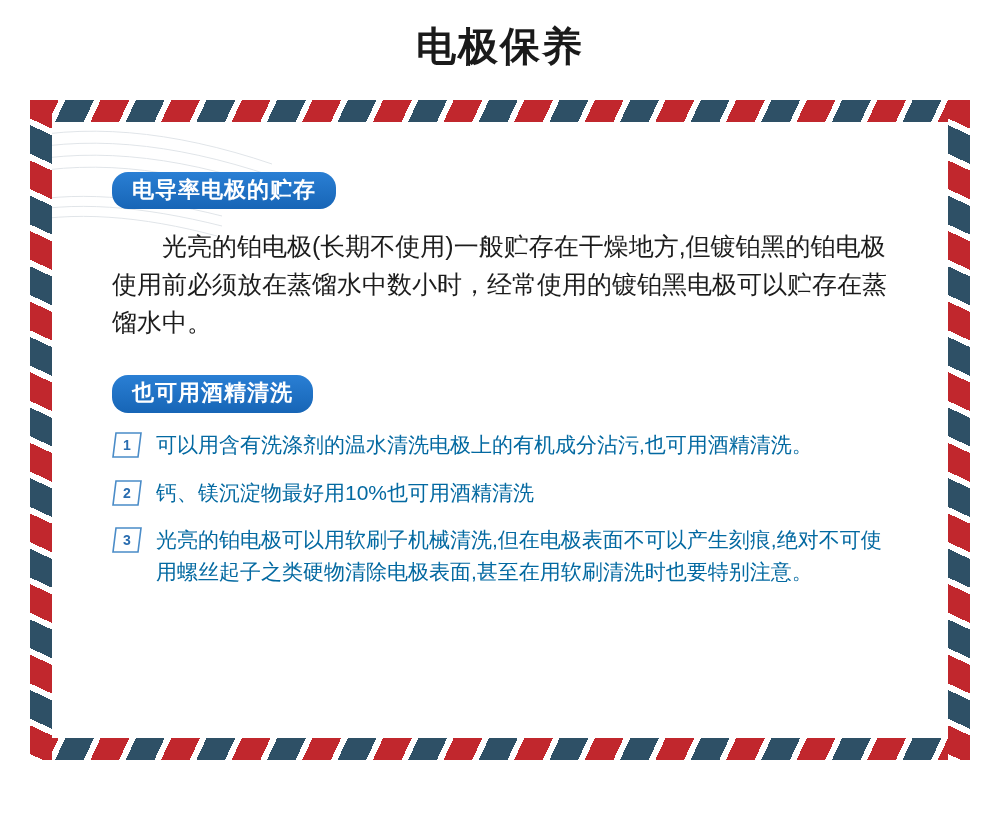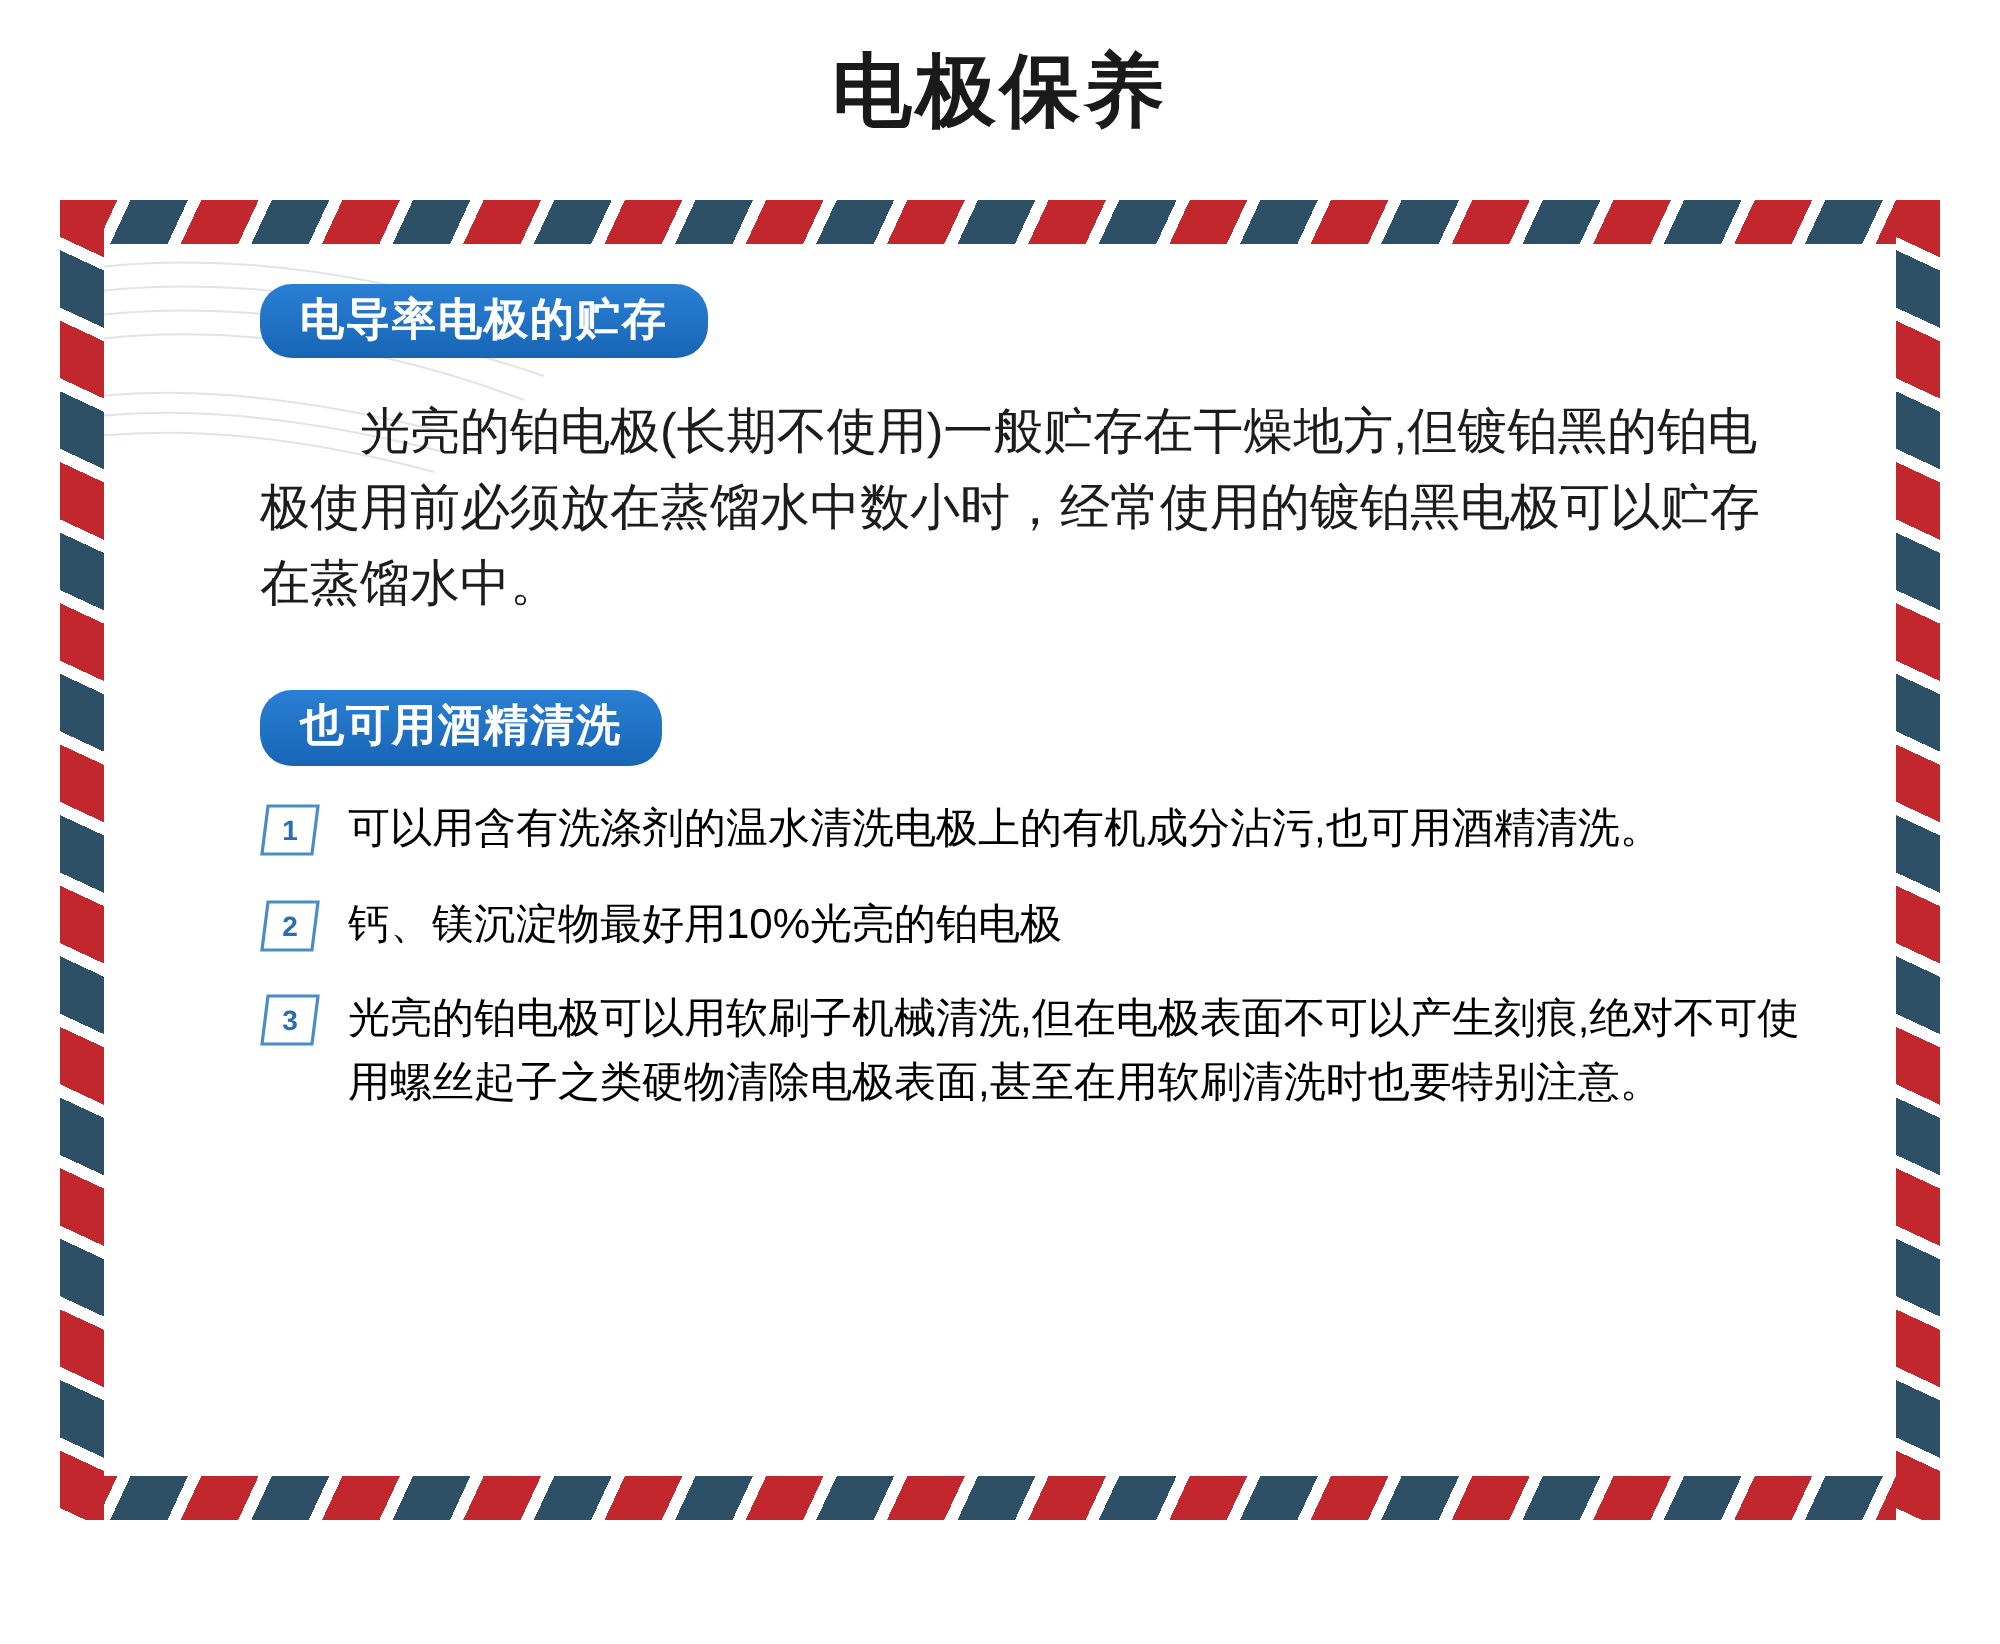--- a/index.html
+++ b/index.html
@@ -99,23 +99,22 @@
     pointer-events: none;
   }
 
   
   .content {
     position: absolute;
     left: 0;
     top: 0;
     right: 0;
     bottom: 0;
-    padding: 20px 48px 0 60px;
+    padding: 50px 48px 0 60px;
     box-sizing: border-box;
-    margin-left: 18px;
   }
 
   .section { margin-bottom: 34px; }
 
   .badge {
     display: inline-block;
     background: #1f6fc4;
     background-image: linear-gradient(to bottom, #2a7fd4, #1765b6);
     color: #ffffff;
     font-size: 22px;
@@ -162,21 +161,21 @@
     line-height: 26px;
     text-align: center;
     font-size: 14px;
     font-weight: bold;
     color: #2a6db0;
   }
 
   .item-text {
     font-size: 21px;
     line-height: 1.52;
-    color: #000000;
+    color: #0369a1;
     max-width: 740px;
   }
 </style>
 </head>
 <body>
 
 <div class="page">
 
   <div class="title">电极保养</div>
 
@@ -222,21 +221,21 @@
               <div class="item-text">可以用含有洗涤剂的温水清洗电极上的有机成分沾污,也可用酒精清洗。</div>
             </div>
 
             <div class="list-item">
               <div class="num">
                 <svg width="30" height="26" viewBox="0 0 30 26">
                   <polygon points="4,1 29,1 26,25 1,25" fill="#ffffff" stroke="#4a8cc8" stroke-width="1.6"></polygon>
                 </svg>
                 <span class="num-text">2</span>
               </div>
-              <div class="item-text">钙、镁沉淀物最好用10%光亮的铂电极</div>
+              <div class="item-text">钙、镁沉淀物最好用10%也可用酒精清洗</div>
             </div>
 
             <div class="list-item">
               <div class="num">
                 <svg width="30" height="26" viewBox="0 0 30 26">
                   <polygon points="4,1 29,1 26,25 1,25" fill="#ffffff" stroke="#4a8cc8" stroke-width="1.6"></polygon>
                 </svg>
                 <span class="num-text">3</span>
               </div>
               <div class="item-text">光亮的铂电极可以用软刷子机械清洗,但在电极表面不可以产生刻痕,绝对不可使用螺丝起子之类硬物清除电极表面,甚至在用软刷清洗时也要特别注意。</div>

